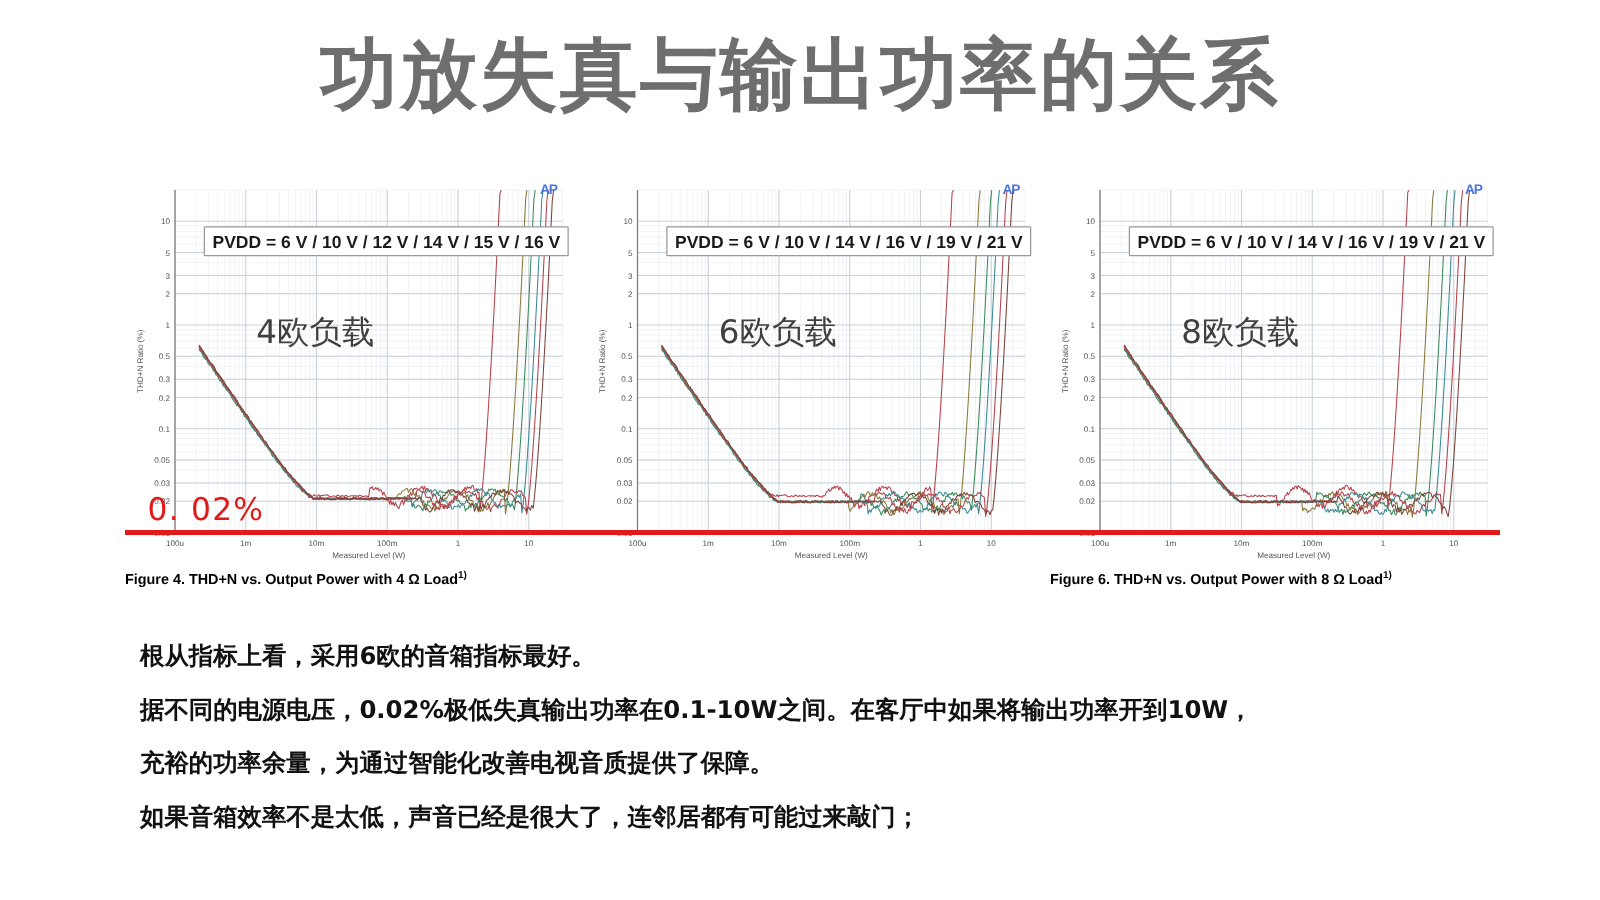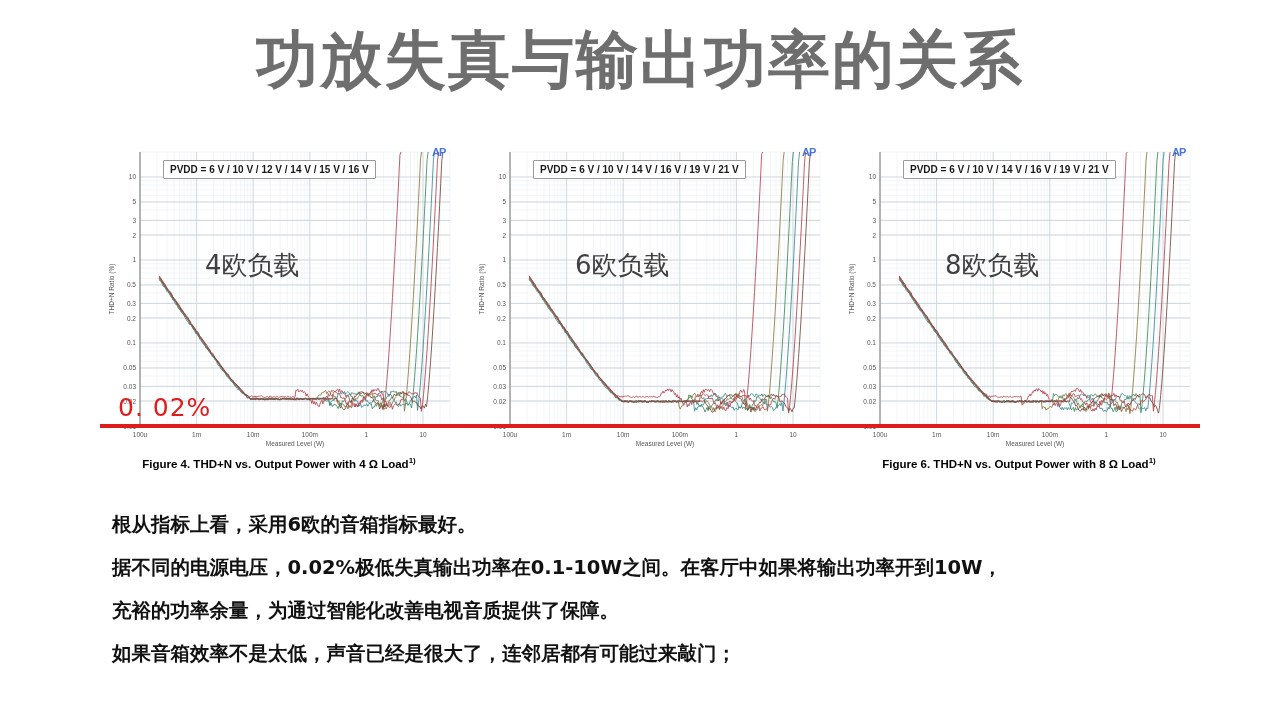--- a/index.html
+++ b/index.html
@@ -19,28 +19,28 @@
     position:absolute;left:100px;top:138px;width:1100px;height:350px;
     display:flex;gap:12px;
   }
   .chart-card{
     position:relative;width:358px;height:350px;background:#ffffff;
     display:flex;flex-direction:column;
   }
   .chart-box{position:relative;width:358px;height:330px;}
   .plot-svg{display:block;}
   .chart-caption{
-    position:absolute;left:0;bottom:-2px;width:358px;text-align:center;
+    position:absolute;left:0;bottom:-2px;width:358px;
     font-size:11.5px;font-weight:bold;color:#000;white-space:nowrap;
   }
   .chart-caption sup{font-size:8px;}
   .legend-box{
     position:absolute;border:1px solid #9a9a9a;background:#ffffff;
-    font-size:10px;font-weight:bold;color:#1a1a1a;white-space:nowrap;
-    padding:3px 6px 3px 6px;border-radius:1px;
+    font-size:14px;font-weight:bold;color:#1a1a1a;white-space:nowrap;
+    padding:3px 6px 3px 6px;border-radius:1px;margin-top:21px;
   }
   .load-label{
     position:absolute;font-size:26px;font-weight:normal;color:#404040;
     font-family:"DejaVu Sans","Liberation Sans",sans-serif;white-space:nowrap;
   }
   .ap-logo{
     position:absolute;font-size:11px;font-weight:bold;color:#2b5fd9;
     letter-spacing:-1px;opacity:.85;
   }
   

